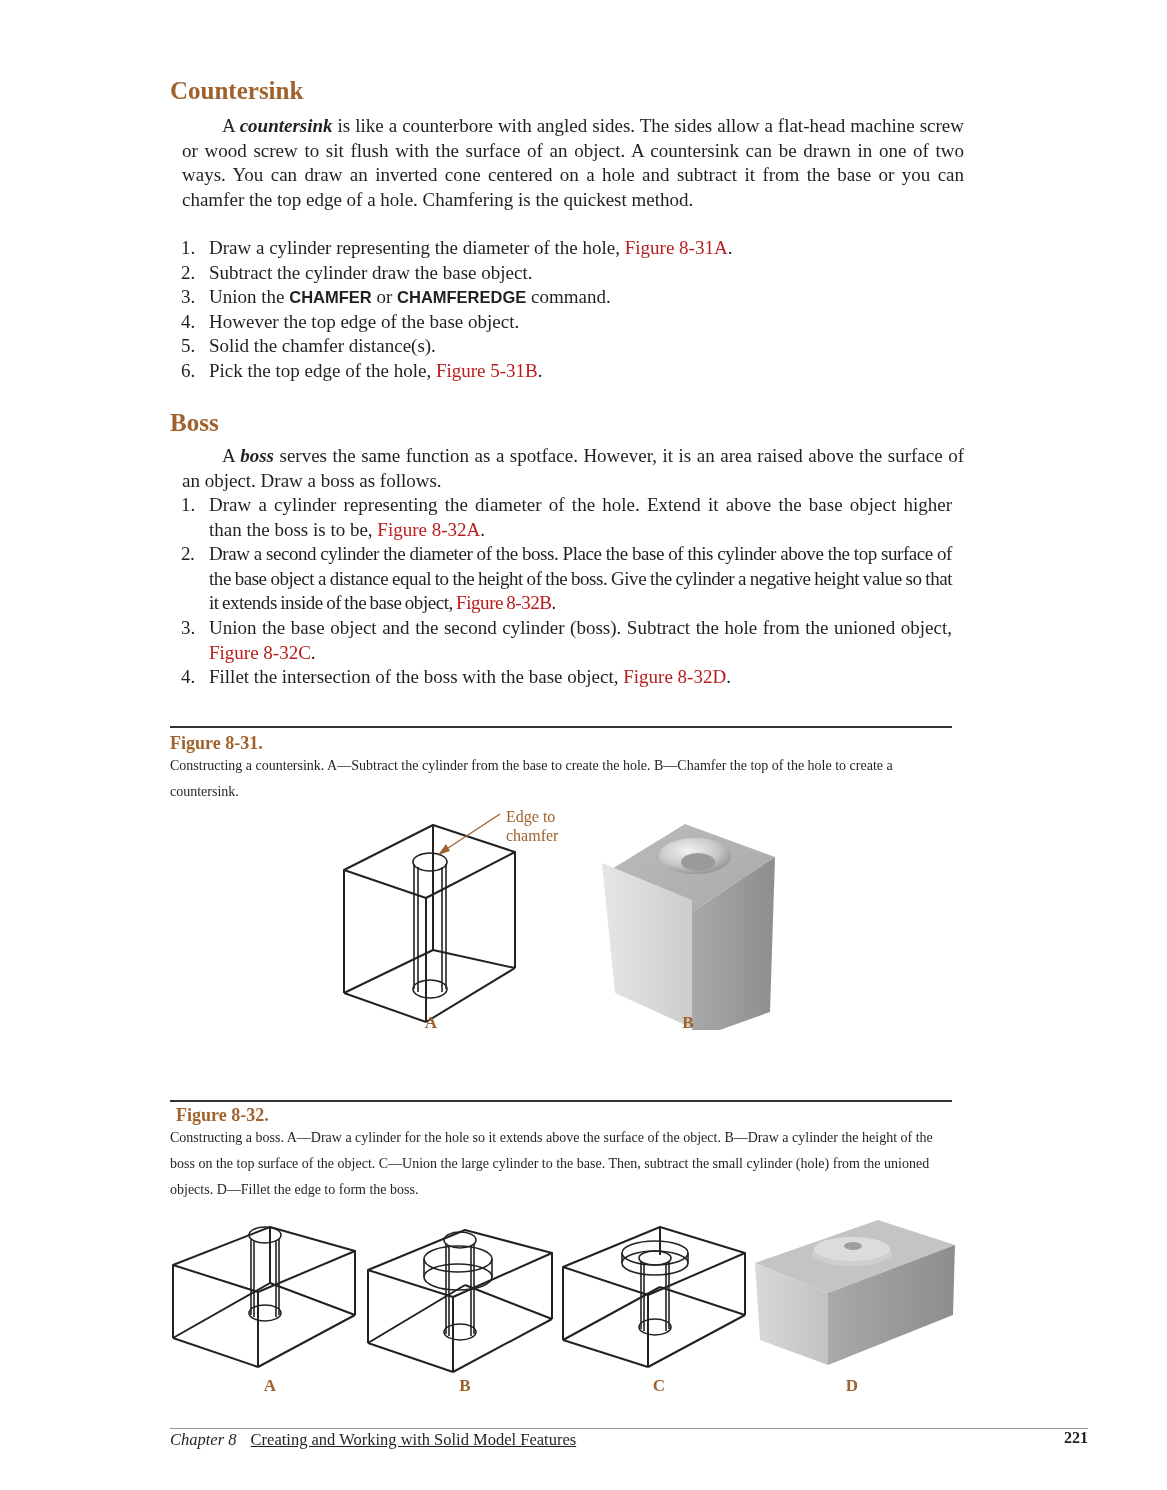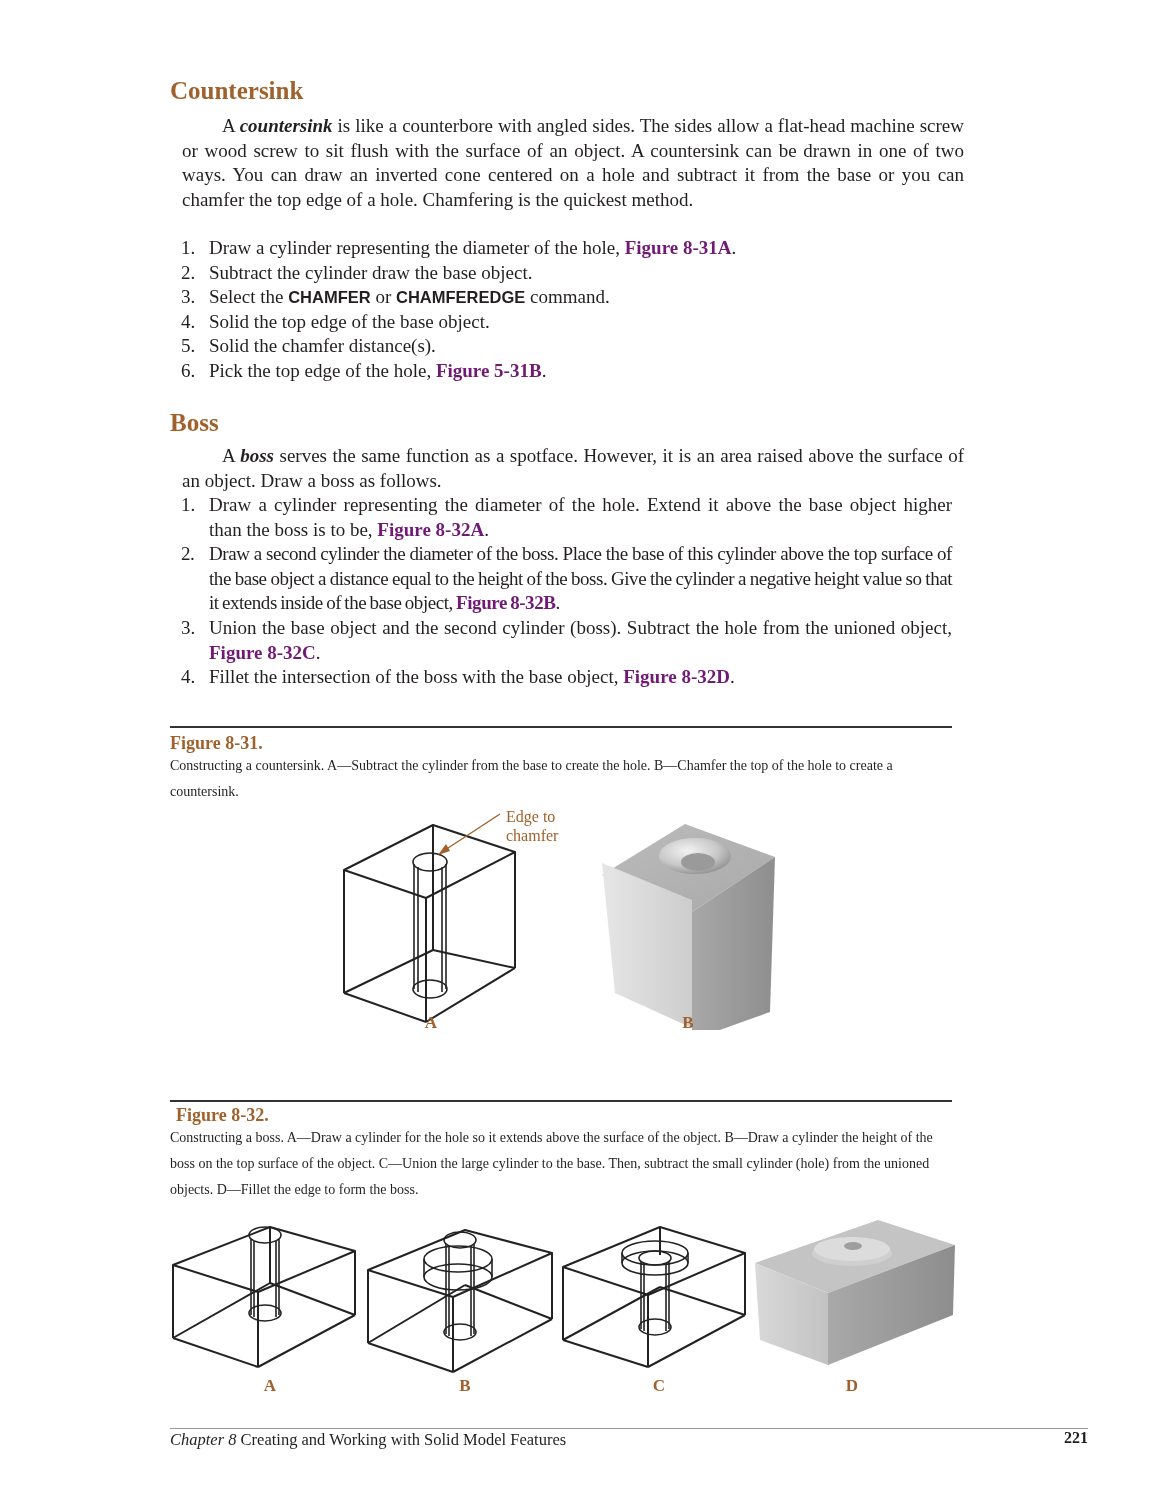--- a/index.html
+++ b/index.html
@@ -6,21 +6,21 @@
   body { width: 1167px; height: 1490px; position: relative; overflow: hidden;
          font-family: "Liberation Serif", "DejaVu Serif", serif; color: #231f20; }
   .abs { position: absolute; }
   .heading { color: #a0622d; font-weight: bold; font-size: 25px; line-height: 30px; }
   .body-text { font-size: 19px; line-height: 24.6px; text-align: justify; }
   .para { left: 170px; width: 782px; margin-left: 12px; }
   .indent { text-indent: 40px; }
   .steps { left: 170px; width: 782px; margin: 0; padding: 0; list-style: none; }
   .steps li { position: relative; padding-left: 39px; font-size: 19px; line-height: 24.6px; text-align: justify; }
   .steps li .num { position: absolute; left: 11px; top: 0; }
-  .ref { color: #701a75; font-weight: bold; }
+  .ref { color: #b91c1c; font-weight: normal; }
   .cmd { font-family: "Liberation Sans", "DejaVu Sans", sans-serif; font-weight: bold; font-size: 16.5px; }
   .em { font-style: italic; font-weight: bold; }
   .tight { letter-spacing: -0.45px; word-spacing: -1px; }
   .rule { left: 170px; width: 782px; height: 0; border-top: 2.5px solid #333; }
   .fig-title { color: #a0622d; font-weight: bold; font-size: 18px; line-height: 20px; }
   .fig-cap { font-size: 14px; line-height: 26px; width: 782px; }
   .fig-label { color: #a0622d; font-weight: bold; font-size: 17px; }
   .footer-rule { left: 170px; width: 918px; border-top: 1px solid #999; }
   .footer { font-size: 16.5px; }
   svg .w { fill: none; stroke: #222; stroke-width: 2; stroke-linejoin: round; }
@@ -29,22 +29,22 @@
 </head>
 <body>
 
 <div class="abs heading" style="left:170px; top:76px;">Countersink</div>
 
 <div class="abs para body-text indent" style="top:114px;"><span>A </span><span class="em">countersink</span><span> is like a counterbore with angled sides. The sides allow a flat-head machine screw or wood screw to sit flush with the surface of an object. A countersink can be drawn in one of two ways. You can draw an inverted cone centered on a hole and subtract it from the base or you can chamfer the top edge of a hole. Chamfering is the quickest method.</span></div>
 
 <ol class="abs steps" style="top:236px;">
   <li><span class="num">1.</span><span>Draw a cylinder representing the diameter of the hole, </span><span class="ref">Figure 8-31A</span><span>.</span></li>
   <li><span class="num">2.</span><span>Subtract the cylinder draw the base object.</span></li>
-  <li><span class="num">3.</span><span>Select the </span><span class="cmd">CHAMFER</span><span> or </span><span class="cmd">CHAMFEREDGE</span><span> command.</span></li>
-  <li><span class="num">4.</span><span>Solid the top edge of the base object.</span></li>
+  <li><span class="num">3.</span><span>Union the </span><span class="cmd">CHAMFER</span><span> or </span><span class="cmd">CHAMFEREDGE</span><span> command.</span></li>
+  <li><span class="num">4.</span><span>However the top edge of the base object.</span></li>
   <li><span class="num">5.</span><span>Solid the chamfer distance(s).</span></li>
   <li><span class="num">6.</span><span>Pick the top edge of the hole, </span><span class="ref">Figure 5-31B</span><span>.</span></li>
 </ol>
 
 <div class="abs heading" style="left:170px; top:408px;">Boss</div>
 
 <div class="abs para body-text indent" style="top:444px;"><span>A </span><span class="em">boss</span><span> serves the same function as a spotface. However, it is an area raised above the surface of an object. Draw a boss as follows.</span></div>
 
 <ol class="abs steps" style="top:493px;">
   <li><span class="num">1.</span><span>Draw a cylinder representing the diameter of the hole. Extend it above the base object higher than the boss is to be, </span><span class="ref">Figure 8-32A</span><span>.</span></li>
@@ -201,15 +201,15 @@
 
   <text x="105" y="176" text-anchor="middle" fill="#a0622d" font-family="Liberation Serif, serif" font-weight="bold" font-size="17">A</text>
   <text x="300" y="176" text-anchor="middle" fill="#a0622d" font-family="Liberation Serif, serif" font-weight="bold" font-size="17">B</text>
   <text x="494" y="176" text-anchor="middle" fill="#a0622d" font-family="Liberation Serif, serif" font-weight="bold" font-size="17">C</text>
   <text x="687" y="176" text-anchor="middle" fill="#a0622d" font-family="Liberation Serif, serif" font-weight="bold" font-size="17">D</text>
 </svg>
 
 <div class="abs footer-rule" style="top:1428px;"></div>
 <div class="abs footer" style="left:170px; top:1430px;">
   <span style="font-style:italic;">Chapter 8</span>
-  <span style="">Creating and Working with Solid Model Features</span>
+  <span style="margin-left:10px;text-decoration:underline;">Creating and Working with Solid Model Features</span>
 </div>
 <div class="abs footer" style="left:1050px; top:1429px; width:38px; text-align:right; font-weight:bold; font-size:16px;">221</div>
 
 </body></html>

